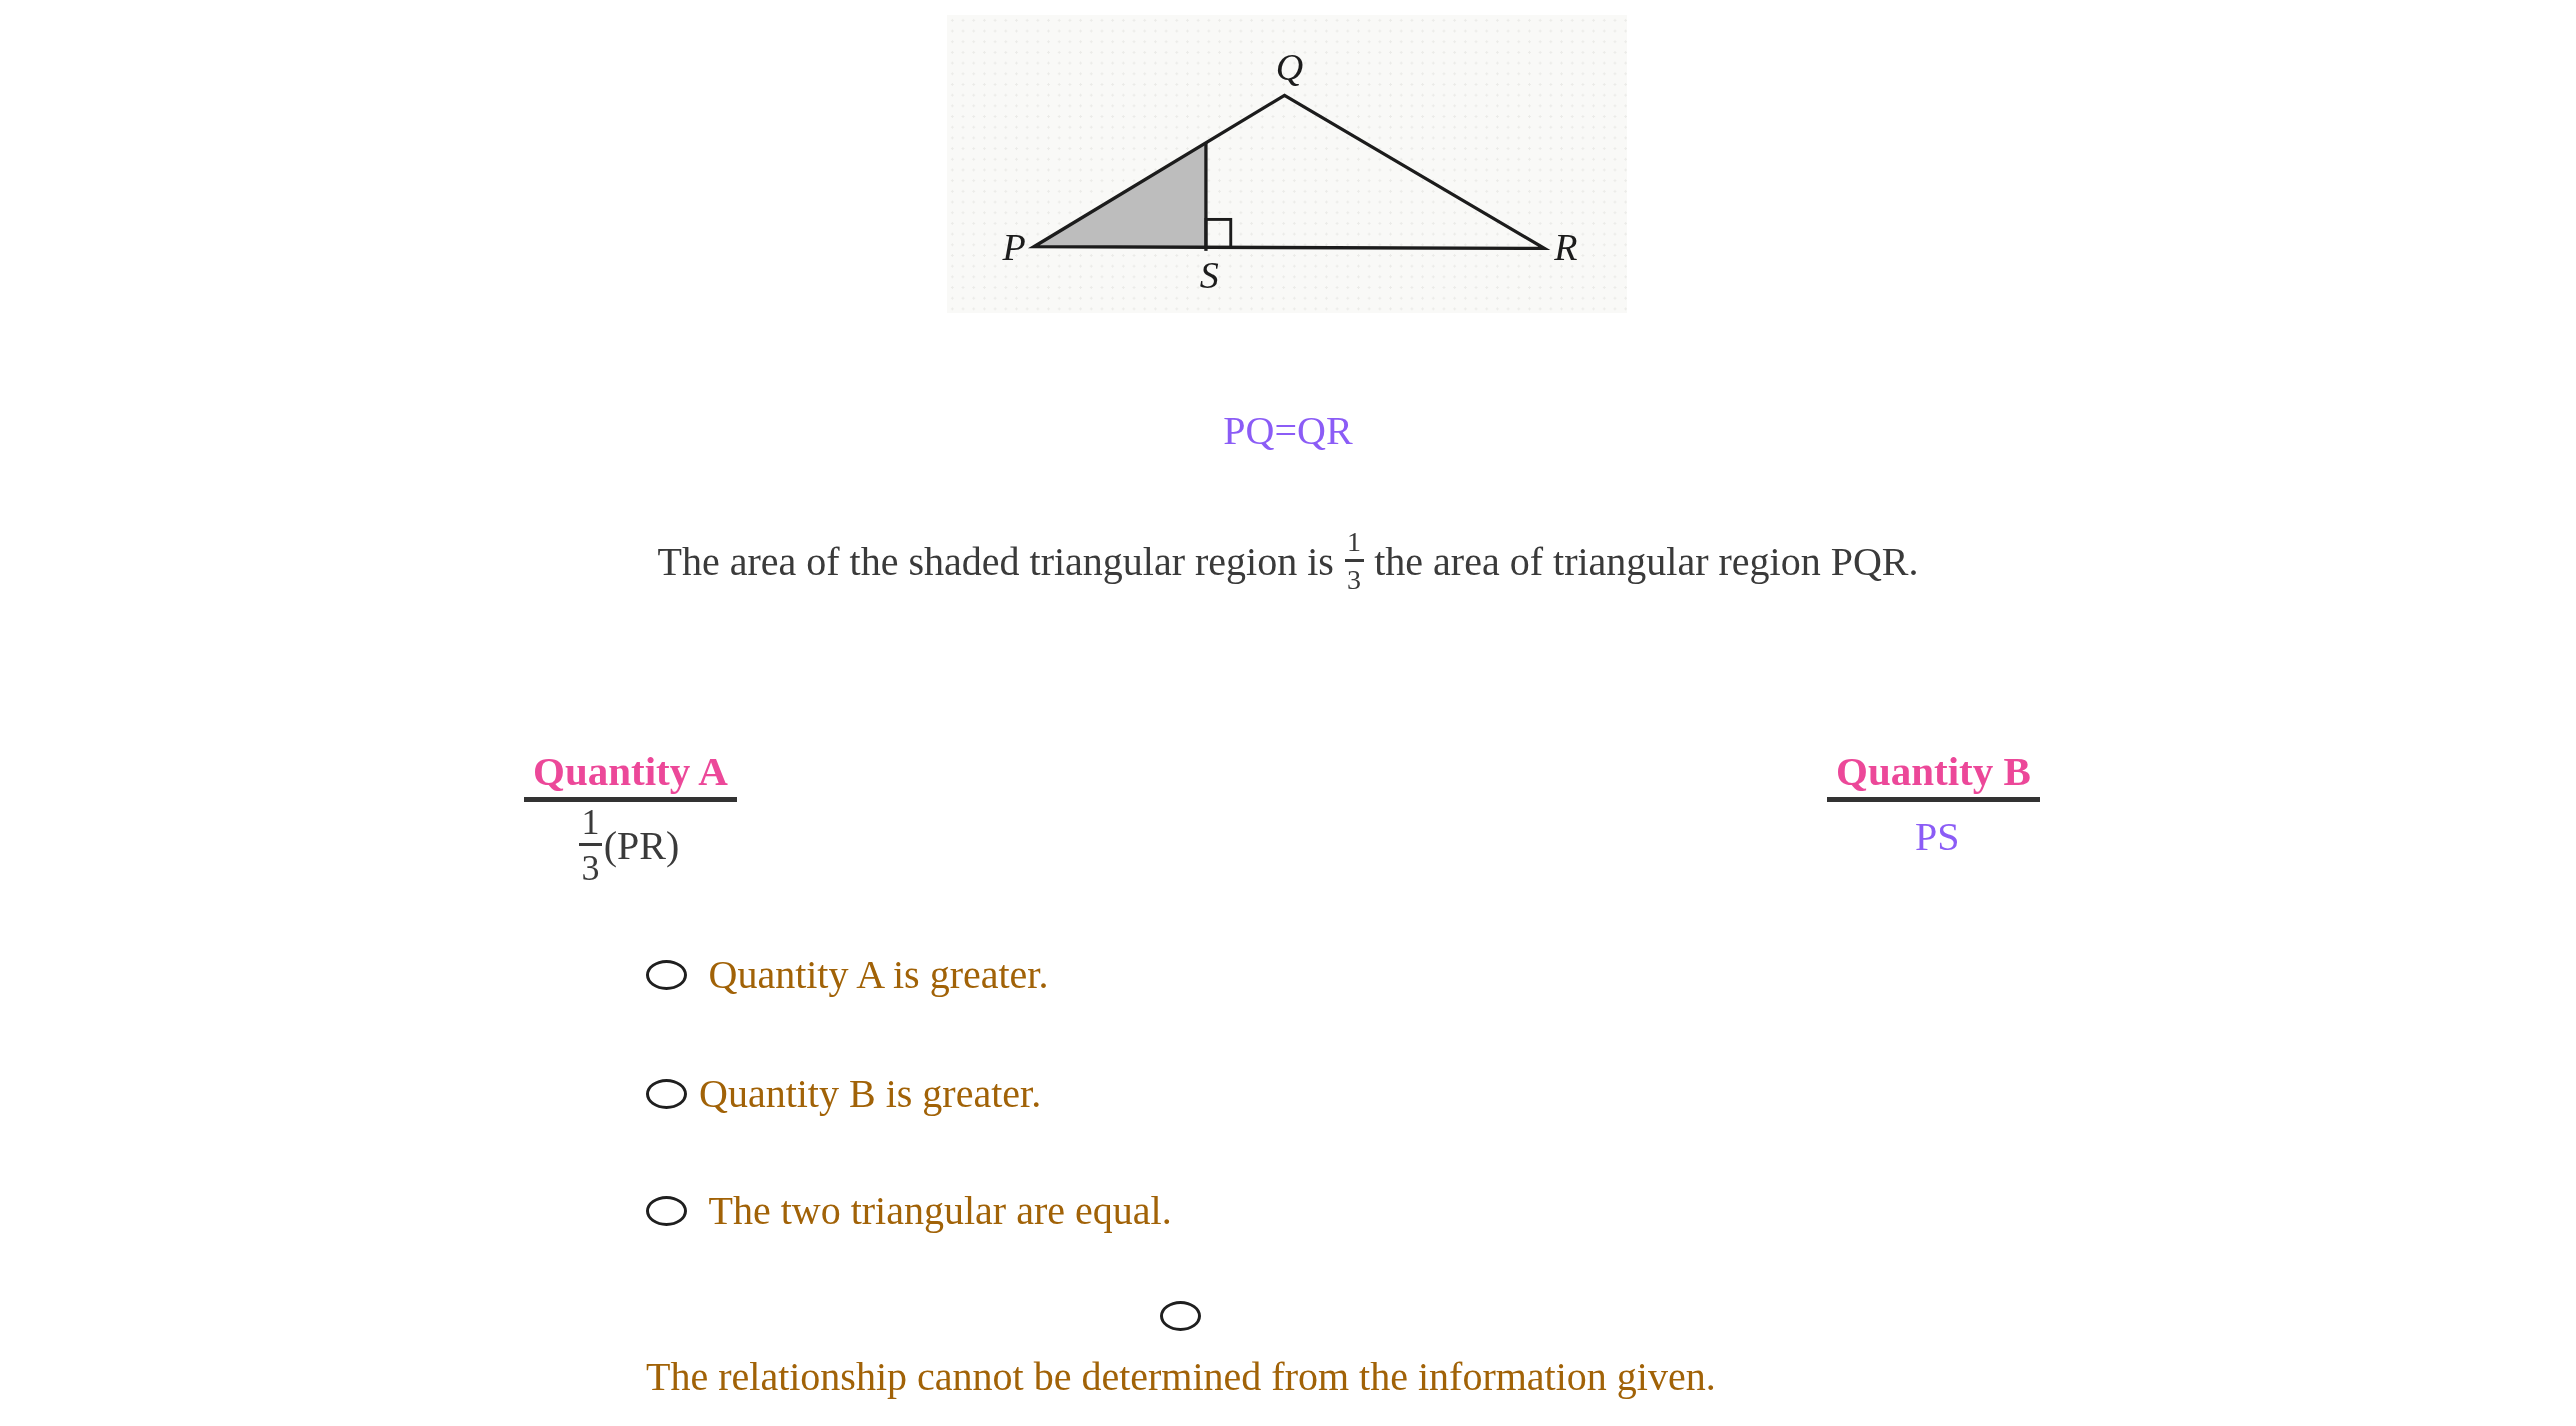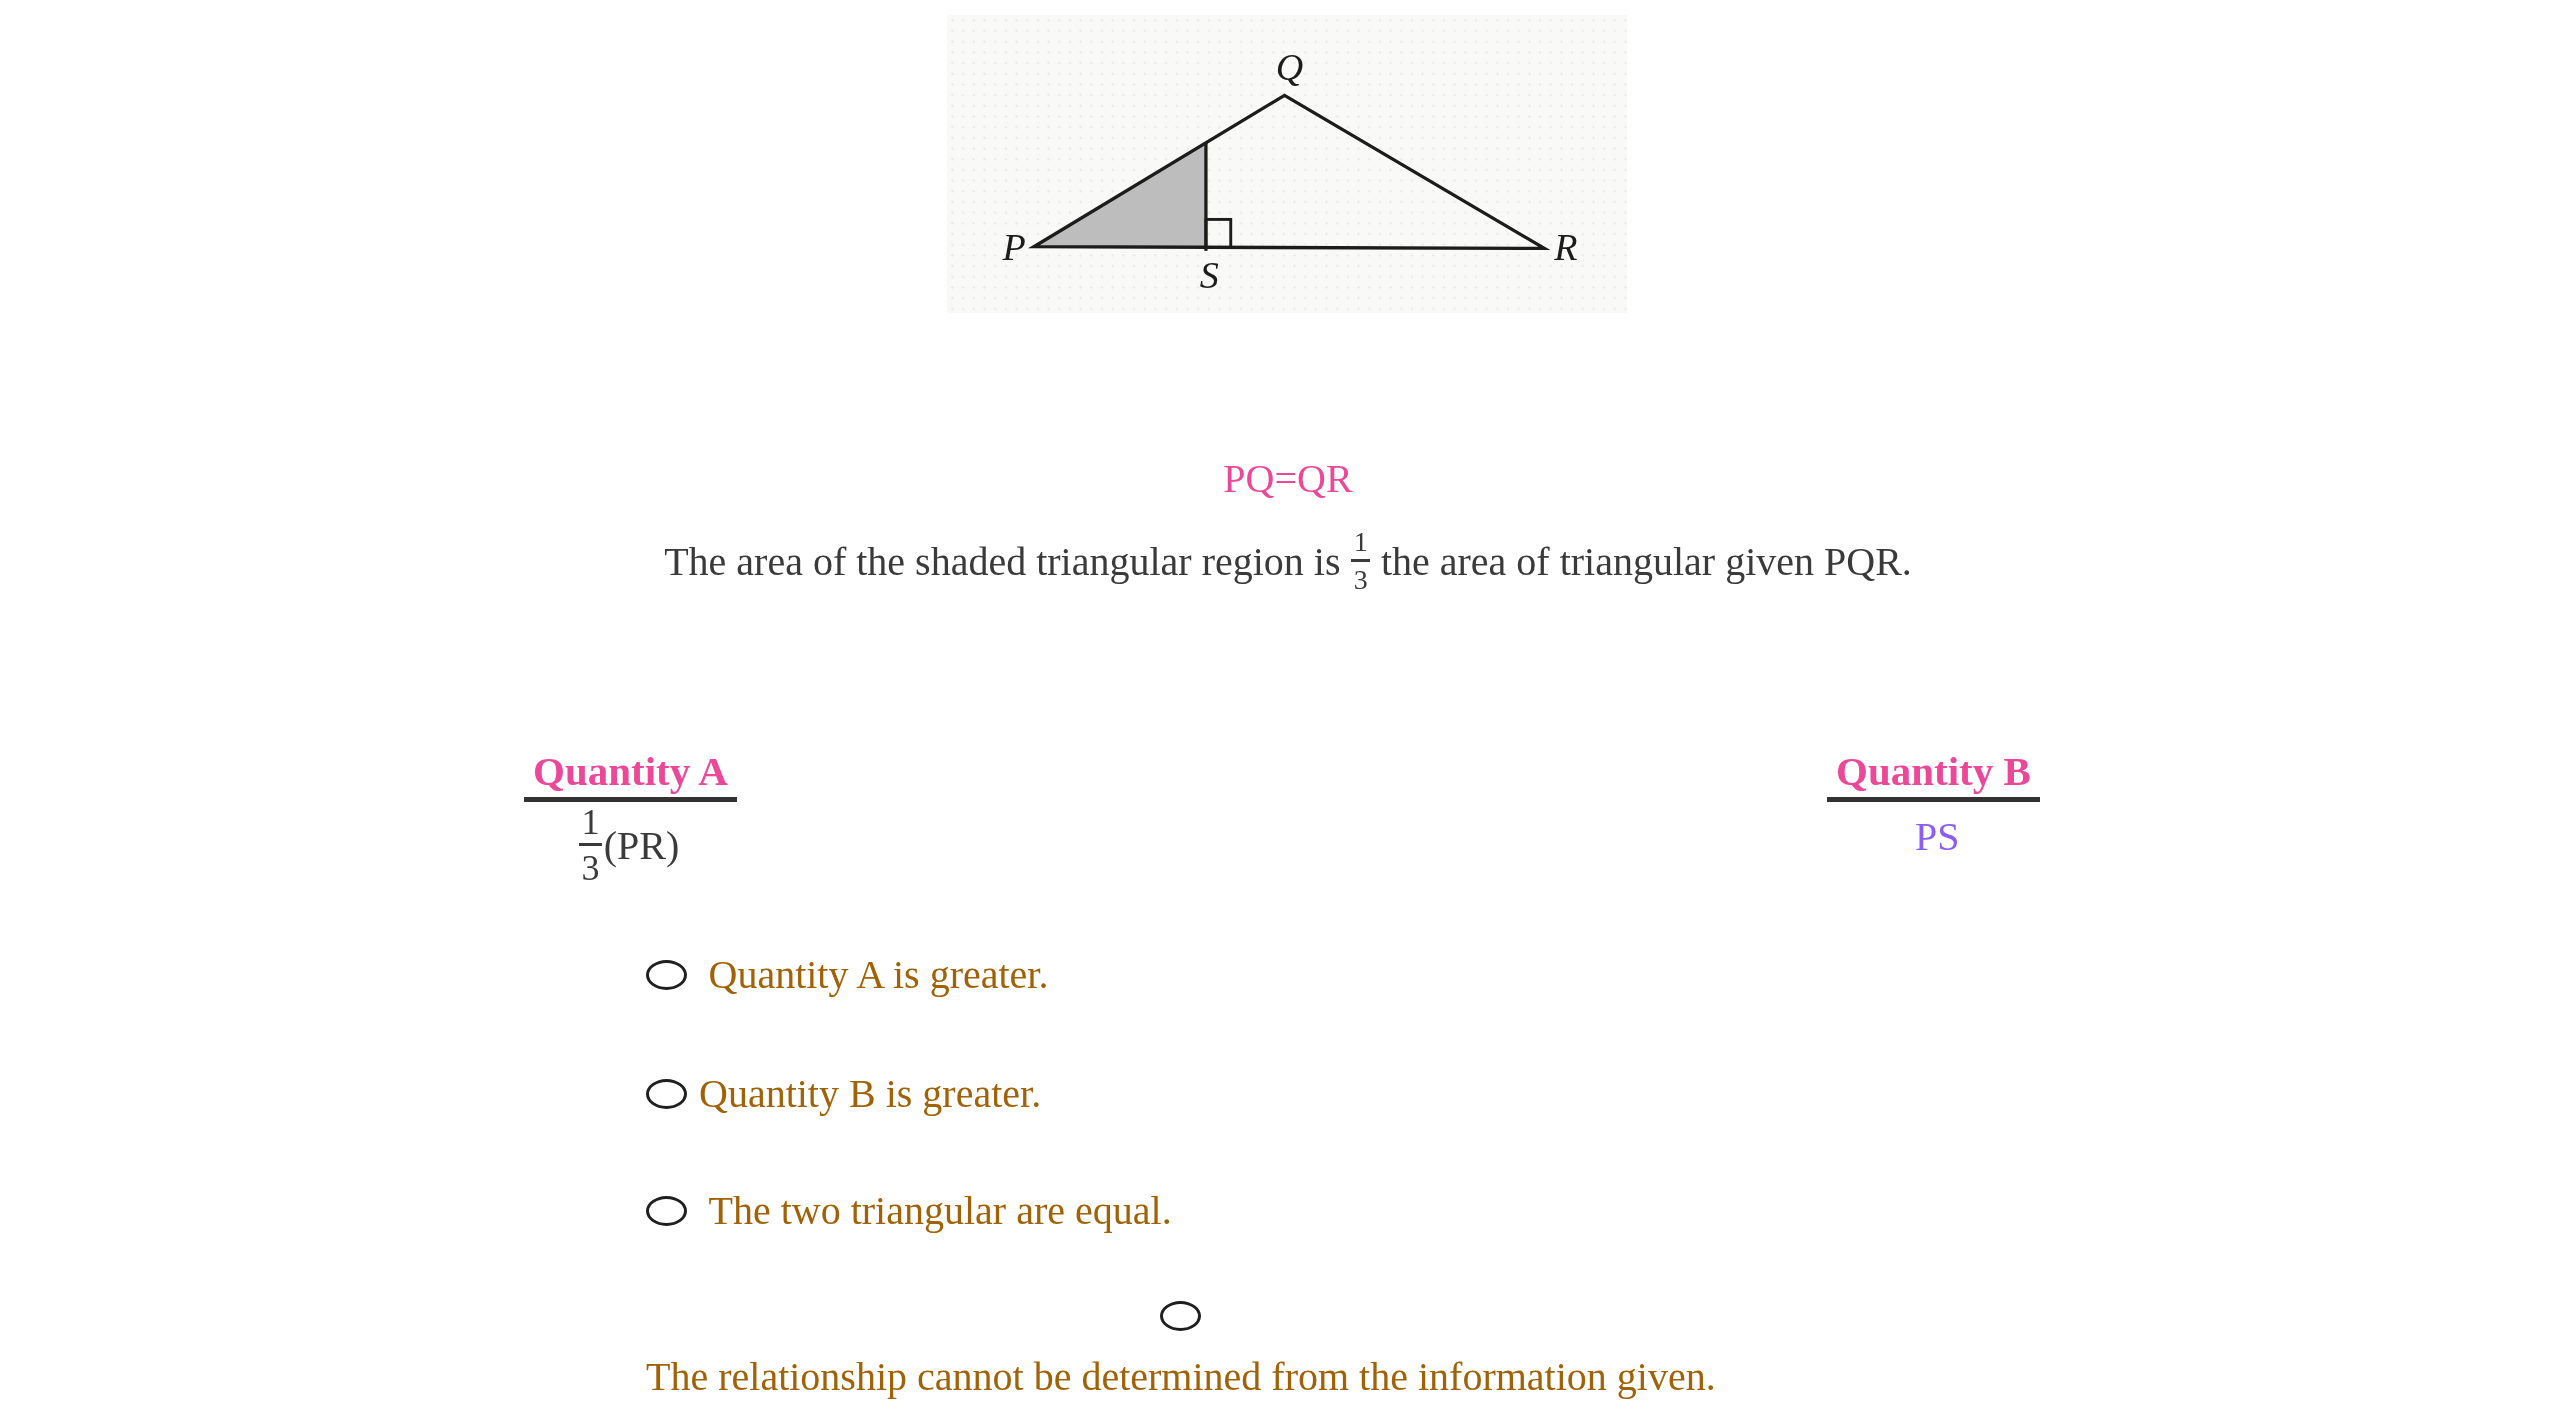--- a/index.html
+++ b/index.html
@@ -31,22 +31,21 @@
     fill: #1c1c1c;
   }
 
   
   .given {
     position: absolute;
     left: 0; top: 407px;
     width: 2576px;
     text-align: center;
     font-size: 40px;
-    color: #ec4899;
-    margin-top: 48px;
+    color: #8b5cf6;
   }
   .statement {
     position: absolute;
     left: 0; top: 524px;
     width: 2576px;
     height: 74px;
     display: flex;
     justify-content: center;
     align-items: center;
     gap: 10.7px;
@@ -151,21 +150,21 @@
   </div>
 
   <div class="given">PQ=QR</div>
 
   <div class="statement">
     <span>The area of the shaded triangular region is</span>
     <span class="frac frac-sm">
       <span class="num">1</span>
       <span class="den">3</span>
     </span>
-    <span>the area of triangular given PQR.</span>
+    <span>the area of triangular region PQR.</span>
   </div>
 
   <div class="qty-header" id="qty-a-header">
     <span class="underlined">Quantity A</span>
   </div>
   <div class="qty-a-value">
     <span class="frac frac-lg">
       <span class="num">1</span>
       <span class="den">3</span>
     </span>

